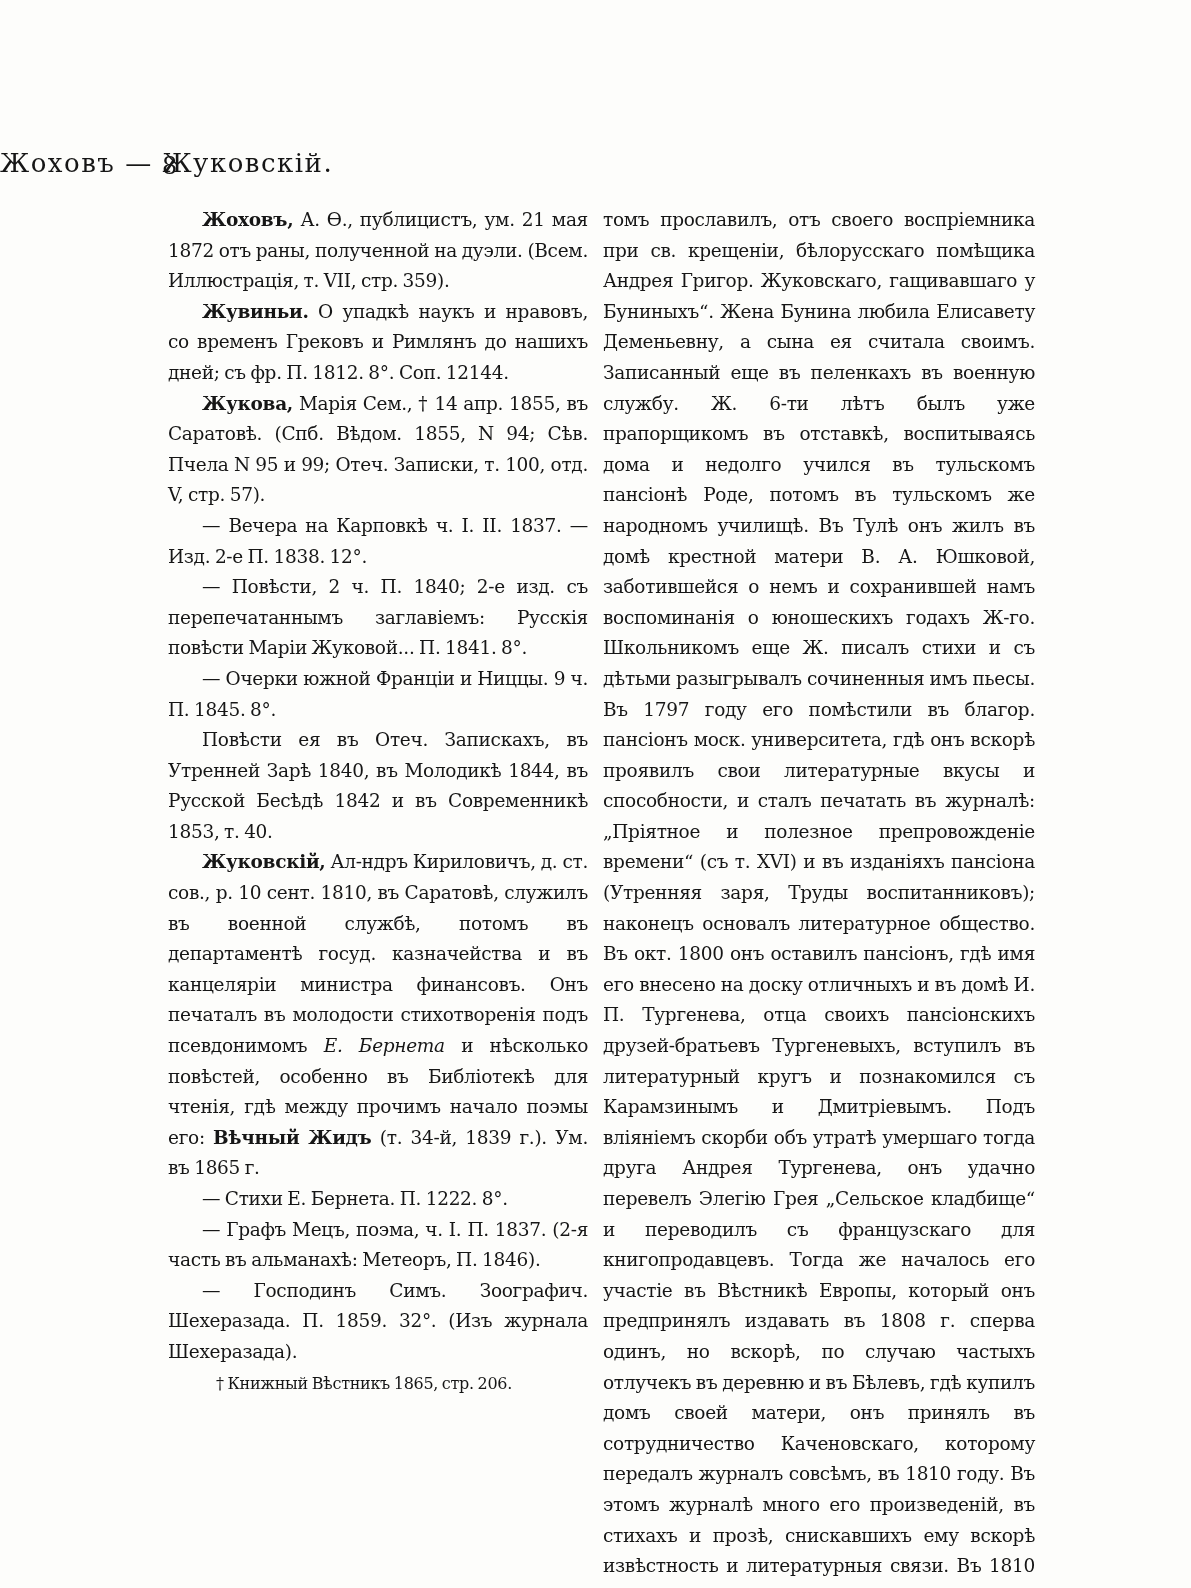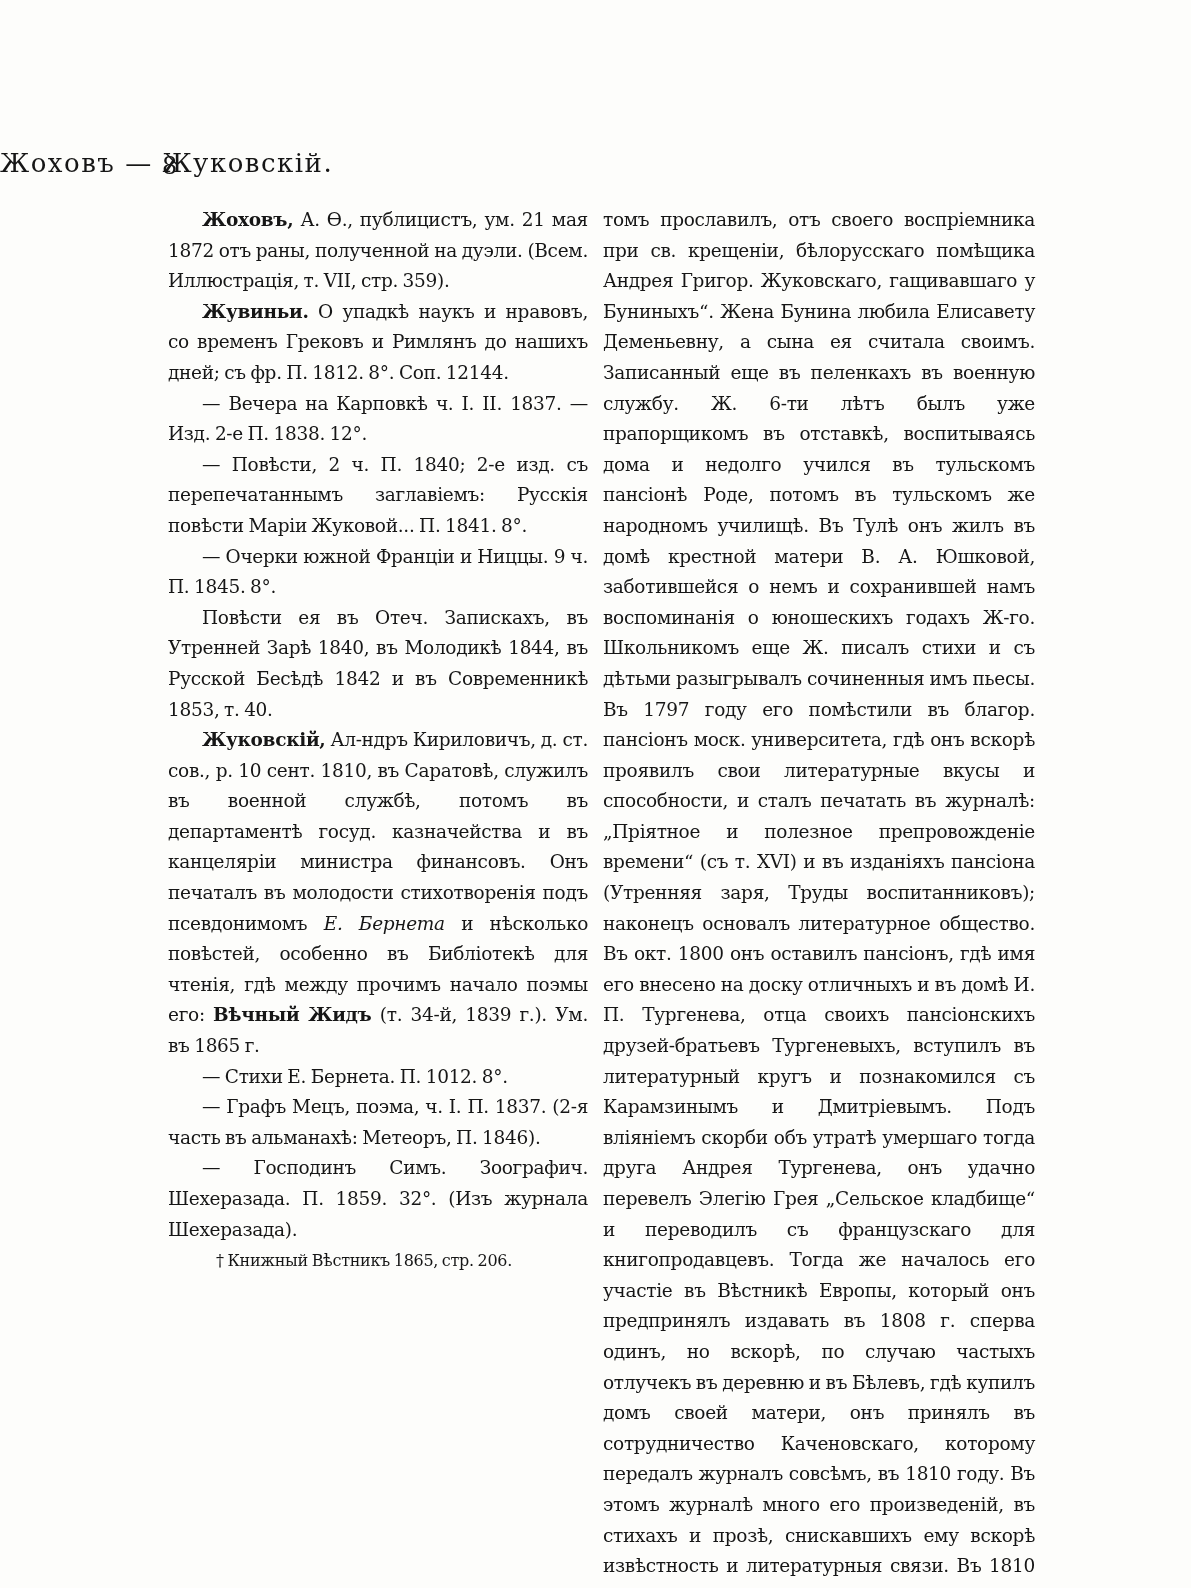--- a/index.html
+++ b/index.html
@@ -75,26 +75,27 @@
   <div class="page-header">
     <span class="page-number">8</span>
     <span class="header-title">Жоховъ — Жуковскій.</span>
   </div>
 
   <div class="columns">
     <div class="column left">
       <div id="col-left-paras">
           <p class="para indent"><span class="b">Жоховъ,</span><span> А. Ѳ., публицистъ, ум. 21 мая 1872 отъ раны, полученной на дуэли. (Всем. Иллюстрація, т. VII, стр. 359).</span></p>
           <p class="para indent"><span class="b">Жувиньи.</span><span> О упадкѣ наукъ и нравовъ, со временъ Грековъ и Римлянъ до нашихъ дней; съ фр. П. 1812. 8°. Соп. 12144.</span></p>
+          <p class="para indent"><span class="b">Жукова,</span><span> Марія Сем., † 14 апр. 1855, въ Саратовѣ. (Спб. Вѣдом. 1855, N 94; Сѣв. Пчела N 95 и 99; Отеч. Записки, т. 100, отд. V, стр. 57).</span></p>
           <p class="para indent"><span>— Вечера на Карповкѣ ч. I. II. 1837. — Изд. 2-е П. 1838. 12°.</span></p>
           <p class="para indent"><span>— Повѣсти, 2 ч. П. 1840; 2-е изд. съ перепечатаннымъ заглавіемъ: Русскія повѣсти Маріи Жуковой... П. 1841. 8°.</span></p>
           <p class="para indent"><span>— Очерки южной Франціи и Ниццы. 9 ч. П. 1845. 8°.</span></p>
           <p class="para indent"><span>Повѣсти ея въ Отеч. Запискахъ, въ Утренней Зарѣ 1840, въ Молодикѣ 1844, въ Русской Бесѣдѣ 1842 и въ Современникѣ 1853, т. 40.</span></p>
           <p class="para indent"><span class="b">Жуковскій,</span><span> Ал-ндръ Кириловичъ, д. ст. сов., р. 10 сент. 1810, въ Саратовѣ, служилъ въ военной службѣ, потомъ въ департаментѣ госуд. казначейства и въ канцеляріи министра финансовъ. Онъ печаталъ въ молодости стихотворенія подъ псевдонимомъ </span><span class="i">Е. Бернета</span><span> и нѣсколько повѣстей, особенно въ Библіотекѣ для чтенія, гдѣ между прочимъ начало поэмы его: </span><span class="b">Вѣчный Жидъ</span><span> (т. 34-й, 1839 г.). Ум. въ 1865 г.</span></p>
-          <p class="para indent"><span>— Стихи Е. Бернета. П. 1012. 8°.</span></p>
+          <p class="para indent"><span>— Стихи Е. Бернета. П. 1222. 8°.</span></p>
           <p class="para indent"><span>— Графъ Мецъ, поэма, ч. I. П. 1837. (2-я часть въ альманахѣ: Метеоръ, П. 1846).</span></p>
           <p class="para indent"><span>— Господинъ Симъ. Зоографич. Шехеразада. П. 1859. 32°. (Изъ журнала Шехеразада).</span></p>
           <p class="para biblio"><span>† Книжный Вѣстникъ 1865, стр. 206.</span></p>
         </div>
 
     </div>
     <div class="column right">
       <div id="col-right-paras">
           <p class="para cont"><span>томъ прославилъ, отъ своего воспріемника при св. крещеніи, бѣлорусскаго помѣщика Андрея Григор. Жуковскаго, гащивавшаго у Буниныхъ“. Жена Бунина любила Елисавету Деменьевну, а сына ея считала своимъ. Записанный еще въ пеленкахъ въ военную службу. Ж. 6-ти лѣтъ былъ уже прапорщикомъ въ отставкѣ, воспитываясь дома и недолго учился въ тульскомъ пансіонѣ Роде, потомъ въ тульскомъ же народномъ училищѣ. Въ Тулѣ онъ жилъ въ домѣ крестной матери В. А. Юшковой, заботившейся о немъ и сохранившей намъ воспоминанія о юношескихъ годахъ Ж-го. Школьникомъ еще Ж. писалъ стихи и съ дѣтьми разыгрывалъ сочиненныя имъ пьесы. Въ 1797 году его помѣстили въ благор. пансіонъ моск. университета, гдѣ онъ вскорѣ проявилъ свои литературные вкусы и способности, и сталъ печатать въ журналѣ: „Пріятное и полезное препровожденіе времени“ (съ т. XVI) и въ изданіяхъ пансіона (Утренняя заря, Труды воспитанниковъ); наконецъ основалъ литературное общество. Въ окт. 1800 онъ оставилъ пансіонъ, гдѣ имя его внесено на доску отличныхъ и въ домѣ И. П. Тургенева, отца своихъ пансіонскихъ друзей-братьевъ Тургеневыхъ, вступилъ въ литературный кругъ и познакомился съ Карамзинымъ и Дмитріевымъ. Подъ вліяніемъ скорби объ утратѣ умершаго тогда друга Андрея Тургенева, онъ удачно перевелъ Элегію Грея „Сельское кладбище“ и переводилъ съ французскаго для книгопродавцевъ. Тогда же началось его участіе въ Вѣстникѣ Европы, который онъ предпринялъ издавать въ 1808 г. сперва одинъ, но вскорѣ, по случаю частыхъ отлучекъ въ деревню и въ Бѣлевъ, гдѣ купилъ домъ своей матери, онъ принялъ въ сотрудничество Каченовскаго, которому передалъ журналъ совсѣмъ, въ 1810 году. Въ этомъ журналѣ много его произведеній, въ стихахъ и прозѣ, снискавшихъ ему вскорѣ извѣстность и литературныя связи. Въ 1810 издалъ онъ собраніе своихъ стихотвореній.</span></p>
         </div>

